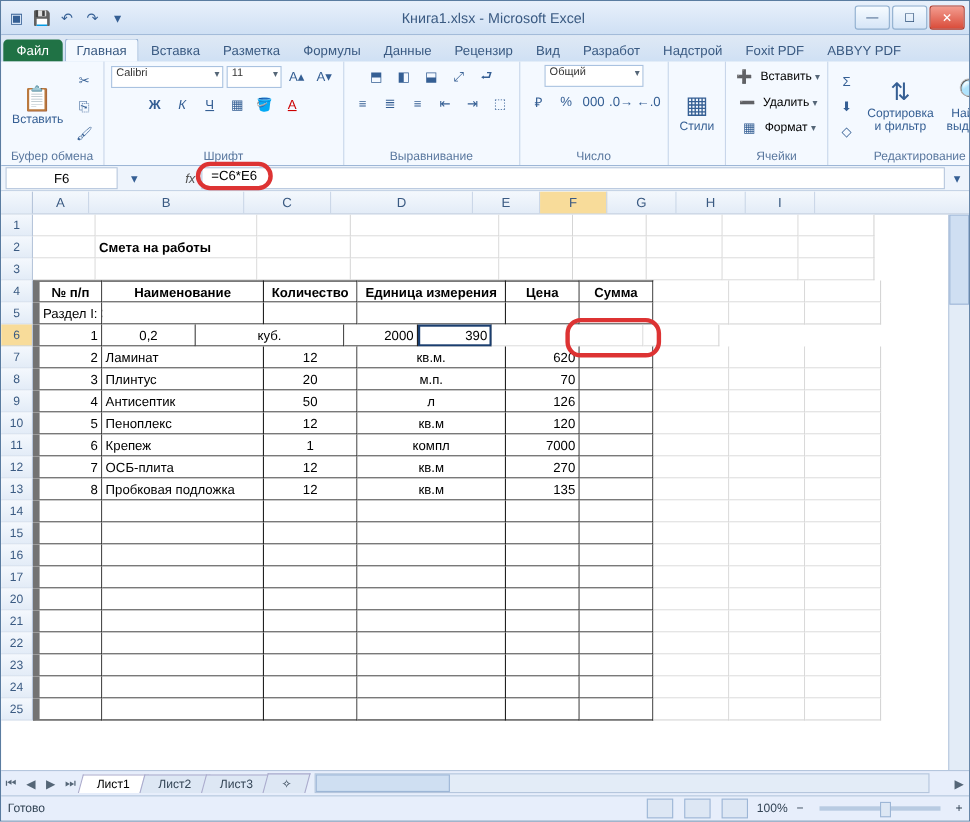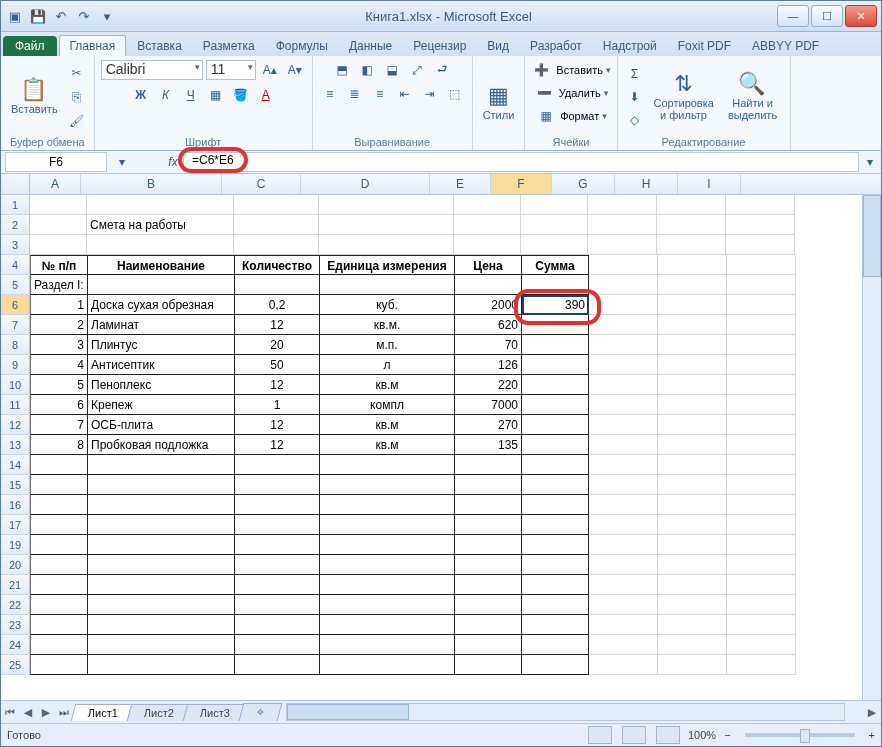--- a/index.html
+++ b/index.html
@@ -25,42 +25,42 @@
 .ribbon{height:94px;background:#f4f9ff;border-bottom:1px solid #9db6d6;display:flex;font-size:11px;}
 .grp{border-right:1px solid #c8d6ea;padding:3px 6px 2px 6px;display:flex;flex-direction:column;justify-content:space-between;}
 .grp-label{text-align:center;color:#5a789f;font-size:11px;margin-top:2px;}
 .grp-body{flex:1;display:flex;align-items:center;gap:4px;}
 .bigbtn{display:flex;flex-direction:column;align-items:center;justify-content:center;padding:2px 4px;color:#355f94;}
 .bigbtn .ic{font-size:22px;line-height:22px;}
 .bigbtn .lbl{font-size:11px;margin-top:2px;text-align:center;}
 .col{display:flex;flex-direction:column;gap:2px;}
 .row{display:flex;align-items:center;gap:3px;}
 .sm{width:20px;height:20px;display:flex;align-items:center;justify-content:center;border:1px solid transparent;color:#355f94;font-size:12px;}
-.combo{height:18px;border:1px solid #a9c2e0;background:#fff;font-size:14px;padding:0 14px 0 4px;color:#333;position:relative;}
+.combo{height:18px;border:1px solid #a9c2e0;background:#fff;font-size:10px;padding:0 14px 0 4px;color:#333;position:relative;}
 .combo::after{content:"▾";position:absolute;right:2px;top:1px;color:#567;font-size:9px;}
 
 .fbar{height:22px;background:#eef4fc;border-bottom:1px solid #b5c6dd;display:flex;align-items:center;font-size:12px;}
 .namebox{width:100px;border:1px solid #b5c6dd;background:#fff;margin:0 4px;height:18px;display:flex;align-items:center;justify-content:center;}
 .fx{width:20px;text-align:center;color:#555;font-style:italic;}
 .formula-input{flex:1;height:18px;border:1px solid #b5c6dd;background:#fff;padding:0 4px;position:relative;display:flex;align-items:center;}
 .hl-formula{position:absolute;left:-6px;top:-6px;padding:2px 10px;border:4px solid #d33;border-radius:14px;background:transparent;}
 
 .gridwrap{flex:1;display:flex;flex-direction:column;overflow:hidden;background:#fff;}
 .colheads{display:flex;height:20px;background:linear-gradient(#f4f8fd,#e3ecf7);border-bottom:1px solid #b6c5da;}
 .rowhead-spacer{width:28px;border-right:1px solid #b6c5da;background:linear-gradient(#f4f8fd,#e3ecf7);}
 .ch{border-right:1px solid #cbd7e8;text-align:center;font-size:12px;color:#3a5a82;line-height:20px;}
 .ch.sel{background:#f8dc9a;}
 .rows{flex:1;overflow:hidden;}
 .r{display:flex;height:20px;}
 .rh{width:28px;border-right:1px solid #b6c5da;border-bottom:1px solid #cbd7e8;background:linear-gradient(#f4f8fd,#e3ecf7);text-align:center;font-size:11px;color:#3a5a82;line-height:20px;}
 .rh.sel{background:#f8dc9a;}
 .c{border-right:1px solid #d5d5d5;border-bottom:1px solid #d5d5d5;padding:0 3px;font-size:12px;line-height:20px;overflow:hidden;white-space:nowrap;background:#fff;}
 .c.tb{border-right:1px solid #222;border-bottom:1px solid #222;}
 .c.tb-top{border-top:1px solid #222;}
-.c.tb-left{border-left:1px solid #737373;}
+.c.tb-left{border-left:6px solid #737373;}
 .c.hd{font-weight:bold;text-align:center;}
 .c.num{text-align:right;}
 .c.ctr{text-align:center;}
 .selcell{outline:2px solid #1a3e6f;outline-offset:-2px;}
 .hl-val{position:absolute;border:4px solid #d33;border-radius:14px;pointer-events:none;}
 
 .sheetbar{height:22px;background:#e7eefb;border-top:1px solid #b5c6dd;display:flex;align-items:center;font-size:11px;}
 .nav{width:18px;text-align:center;color:#567;}
 .stab{padding:2px 14px;background:#fff;border:1px solid #aac;border-bottom:none;border-radius:0 0 0 0;transform:skewX(-15deg);margin-right:-4px;}
 .stab span{display:inline-block;transform:skewX(15deg);}
@@ -169,20 +169,33 @@
           <div class="sm">≣</div>
           <div class="sm">≡</div>
           <div class="sm">⇤</div>
           <div class="sm">⇥</div>
           <div class="sm">⬚</div>
         </div>
       </div>
       <div class="grp-label">Выравнивание</div>
     </div>
     <div class="grp">
+      <div class="grp-body col">
+        <div class="combo" style="width:70px">Общий</div>
+        <div class="row">
+          <div class="sm">₽</div>
+          <div class="sm">%</div>
+          <div class="sm">000</div>
+          <div class="sm">.0→</div>
+          <div class="sm">←.0</div>
+        </div>
+      </div>
+      <div class="grp-label">Число</div>
+    </div>
+    <div class="grp">
       <div class="grp-body">
         <div class="bigbtn">
           <span class="ic">▦</span>
           <span class="lbl">Стили</span>
         </div>
       </div>
       <div class="grp-label"></div>
     </div>
     <div class="grp">
       <div class="grp-body col" style="gap:1px">
@@ -259,21 +272,21 @@
             <div class="c wD"></div>
             <div class="c wE"></div>
             <div class="c wF"></div>
             <div class="c wG"></div>
             <div class="c wH"></div>
             <div class="c wI"></div>
           </div>
           <div class="r">
             <div class="rh">2</div>
             <div class="c wA"></div>
-            <div class="c wB" style="overflow: visible;">Смета на работы</div>
+            <div class="c wB" style="overflow: visible; font-weight: bold;">Смета на работы</div>
             <div class="c wC"></div>
             <div class="c wD"></div>
             <div class="c wE"></div>
             <div class="c wF"></div>
             <div class="c wG"></div>
             <div class="c wH"></div>
             <div class="c wI"></div>
           </div>
           <div class="r">
             <div class="rh">3</div>
@@ -307,21 +320,20 @@
             <div class="c wD tb"></div>
             <div class="c wE tb"></div>
             <div class="c wF tb"></div>
             <div class="c wG"></div>
             <div class="c wH"></div>
             <div class="c wI"></div>
           </div>
           <div class="r">
             <div class="rh sel">6</div>
             <div class="c wA tb tb-left num">1</div>
-            <div class="c wB tb">Доска сухая обрезная</div>
             <div class="c wC tb ctr">0,2</div>
             <div class="c wD tb ctr">куб.</div>
             <div class="c wE tb num">2000</div>
             <div class="c wF tb num selcell">390</div>
             <div class="c wG"></div>
             <div class="c wH"></div>
             <div class="c wI"></div>
           </div>
           <div class="r">
             <div class="rh">7</div>
@@ -358,21 +370,21 @@
             <div class="c wG"></div>
             <div class="c wH"></div>
             <div class="c wI"></div>
           </div>
           <div class="r">
             <div class="rh">10</div>
             <div class="c wA tb tb-left num">5</div>
             <div class="c wB tb">Пеноплекс</div>
             <div class="c wC tb ctr">12</div>
             <div class="c wD tb ctr">кв.м</div>
-            <div class="c wE tb num">220</div>
+            <div class="c wE tb num">120</div>
             <div class="c wF tb num"></div>
             <div class="c wG"></div>
             <div class="c wH"></div>
             <div class="c wI"></div>
           </div>
           <div class="r">
             <div class="rh">11</div>
             <div class="c wA tb tb-left num">6</div>
             <div class="c wB tb">Крепеж</div>
             <div class="c wC tb ctr">1</div>
@@ -438,32 +450,20 @@
             <div class="c wC tb"></div>
             <div class="c wD tb"></div>
             <div class="c wE tb"></div>
             <div class="c wF tb"></div>
             <div class="c wG"></div>
             <div class="c wH"></div>
             <div class="c wI"></div>
           </div>
           <div class="r">
             <div class="rh">17</div>
-            <div class="c wA tb tb-left"></div>
-            <div class="c wB tb"></div>
-            <div class="c wC tb"></div>
-            <div class="c wD tb"></div>
-            <div class="c wE tb"></div>
-            <div class="c wF tb"></div>
-            <div class="c wG"></div>
-            <div class="c wH"></div>
-            <div class="c wI"></div>
-          </div>
-          <div class="r">
-            <div class="rh">19</div>
             <div class="c wA tb tb-left"></div>
             <div class="c wB tb"></div>
             <div class="c wC tb"></div>
             <div class="c wD tb"></div>
             <div class="c wE tb"></div>
             <div class="c wF tb"></div>
             <div class="c wG"></div>
             <div class="c wH"></div>
             <div class="c wI"></div>
           </div>

